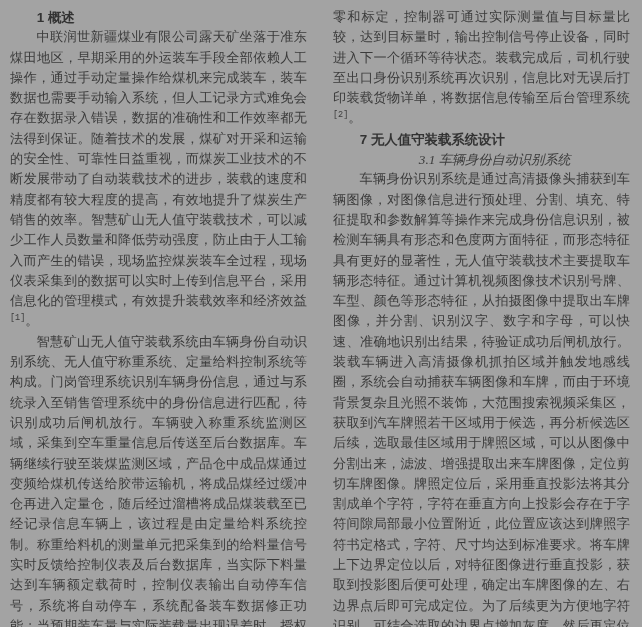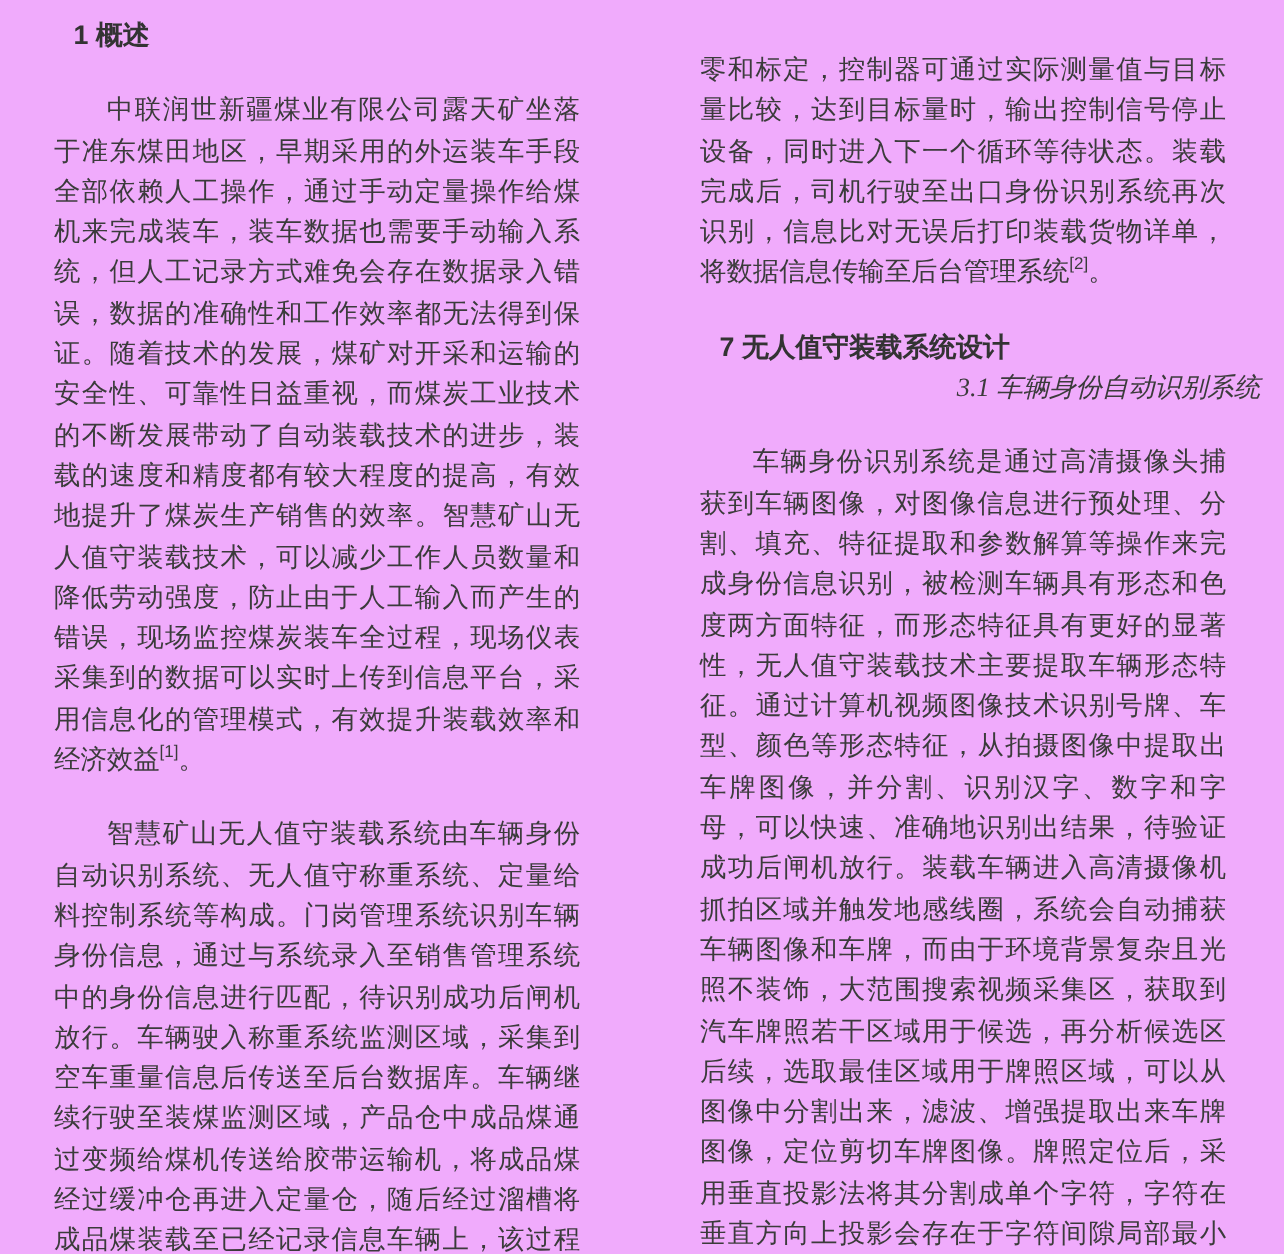--- a/index.html
+++ b/index.html
@@ -12,29 +12,29 @@
     height: 627px;
     overflow: hidden;
   }
   .page {
     box-sizing: border-box;
     width: 642px;
     height: 627px;
     padding: 8px 12px 0 10px;
     display: flex;
     column-gap: 26px;
-    background: #f0abfc;
+    background: #a3a3a3;
   }
   .col {
     flex: 0 0 297px;
     width: 297px;
   }
   .body-text {
-    margin: 17px;
-    font-family: Liberation Sans, sans-serif;
+    margin: 0;
+    font-family: Liberation Mono, monospace;
     font-size: 13.2px;
     line-height: 20.3px;
     color: #3b3b3b;
     text-align: justify;
     letter-spacing: 0;
   }
   .indent {
     text-indent: 2em;
   }
   .heading {
@@ -49,21 +49,21 @@
   }
   .subheading {
     margin: 0;
     font-family: "Liberation Serif", serif;
     font-style: italic;
     font-weight: 400;
     font-size: 13.2px;
     line-height: 20.3px;
     color: #3b3b3b;
     text-indent: 2em;
-    text-align: right;
+    text-align: center;
   }
   sup.ref {
     font-size: 8.5px;
     line-height: 0;
     vertical-align: super;
   }
 </style>
 </head>
 <body>
 

